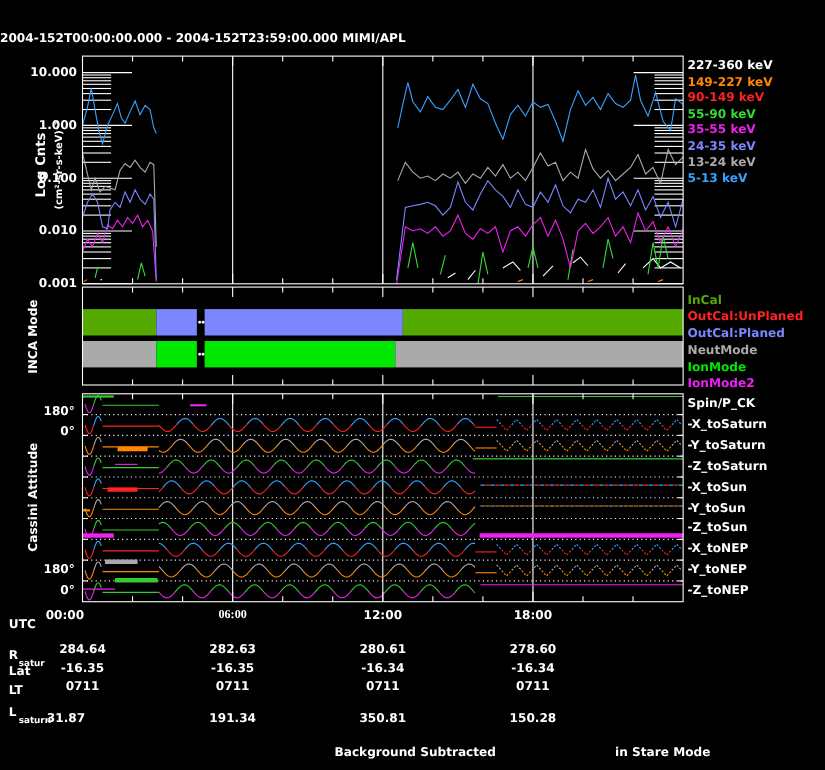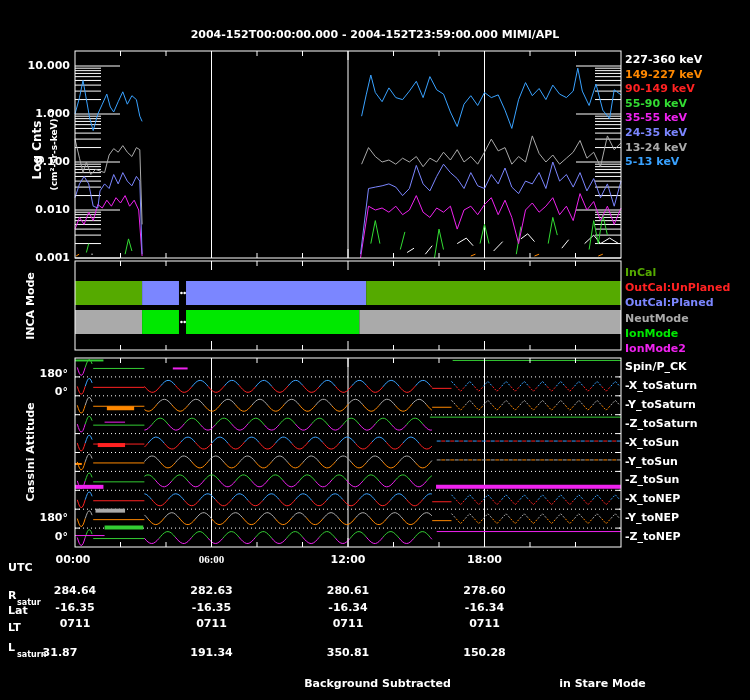--- a/index.html
+++ b/index.html
@@ -2,21 +2,21 @@
 <html><head>
 <meta charset="utf-8">
 <style>
   html,body{margin:0;padding:0;background:#000;}
   .fig{position:relative;width:750px;height:700px;background:#000;overflow:hidden;
        font-family:"DejaVu Sans","Liberation Sans",sans-serif;color:#fff;}
   .fig *{box-sizing:border-box;}
   svg{position:absolute;left:0;top:0;}
   .t{position:absolute;white-space:nowrap;font-weight:bold;}
   .title{top:8px;left:0;width:750px;text-align:center;font-size:15px;}
-  .subtitle{top:28px;left:0;width:750px;text-align:center;font-size:11px;}
+  .subtitle{top:28px;left:0;width:750px;font-size:11px;}
   .ytick{font-size:11px;text-align:right;width:50px;left:20px;}
   .atick{font-size:11px;text-align:right;width:40px;left:28px;}
   .rot{transform:translate(-50%,-50%) rotate(-90deg);transform-origin:center;}
   .leg{font-size:11px;left:625px;}
   .utc{font-size:11px;width:64px;text-align:center;top:553px;}
   .cell{font-size:11px;width:90px;text-align:center;}
   .rowlab{font-size:11px;left:8px;}
   .sub{font-size:8px;font-weight:bold;position:absolute;}
   .foot{font-size:11px;top:677px;}
 </style>
@@ -346,21 +346,21 @@
       <div class="t leg" style="top:435.6px;color:#fff;">-X_toSun</div>
       <div class="t leg" style="top:454.5px;color:#fff;">-Y_toSun</div>
       <div class="t leg" style="top:473.4px;color:#fff;">-Z_toSun</div>
       <div class="t leg" style="top:492.29999999999995px;color:#fff;">-X_toNEP</div>
       <div class="t leg" style="top:511.2px;color:#fff;">-Y_toNEP</div>
       <div class="t leg" style="top:530.1px;color:#fff;">-Z_toNEP</div>
     </div>
 
   <div class="t rowlab" style="top:561px;">UTC</div>
   <div id="utc-row">
-      <div class="t utc" style="left:41px;">00:00</div>
+      <div class="t utc" style="left:27px;">00:00</div>
       <div class="t utc" style="left:179.5px;font-family:Liberation Serif, serif;">06:00</div>
       <div class="t utc" style="left:316px;">12:00</div>
       <div class="t utc" style="left:452.5px;">18:00</div>
     </div>
   <div id="table-labels">
       <div class="t rowlab" style="top:589px;">R</div>
       <div class="sub" style="left: 17px; top: 598px;">satur</div>
       <div class="t rowlab" style="top:604px;">Lat</div>
       <div class="t rowlab" style="top:621px;">LT</div>
       <div class="t rowlab" style="top:641px;">L</div>

